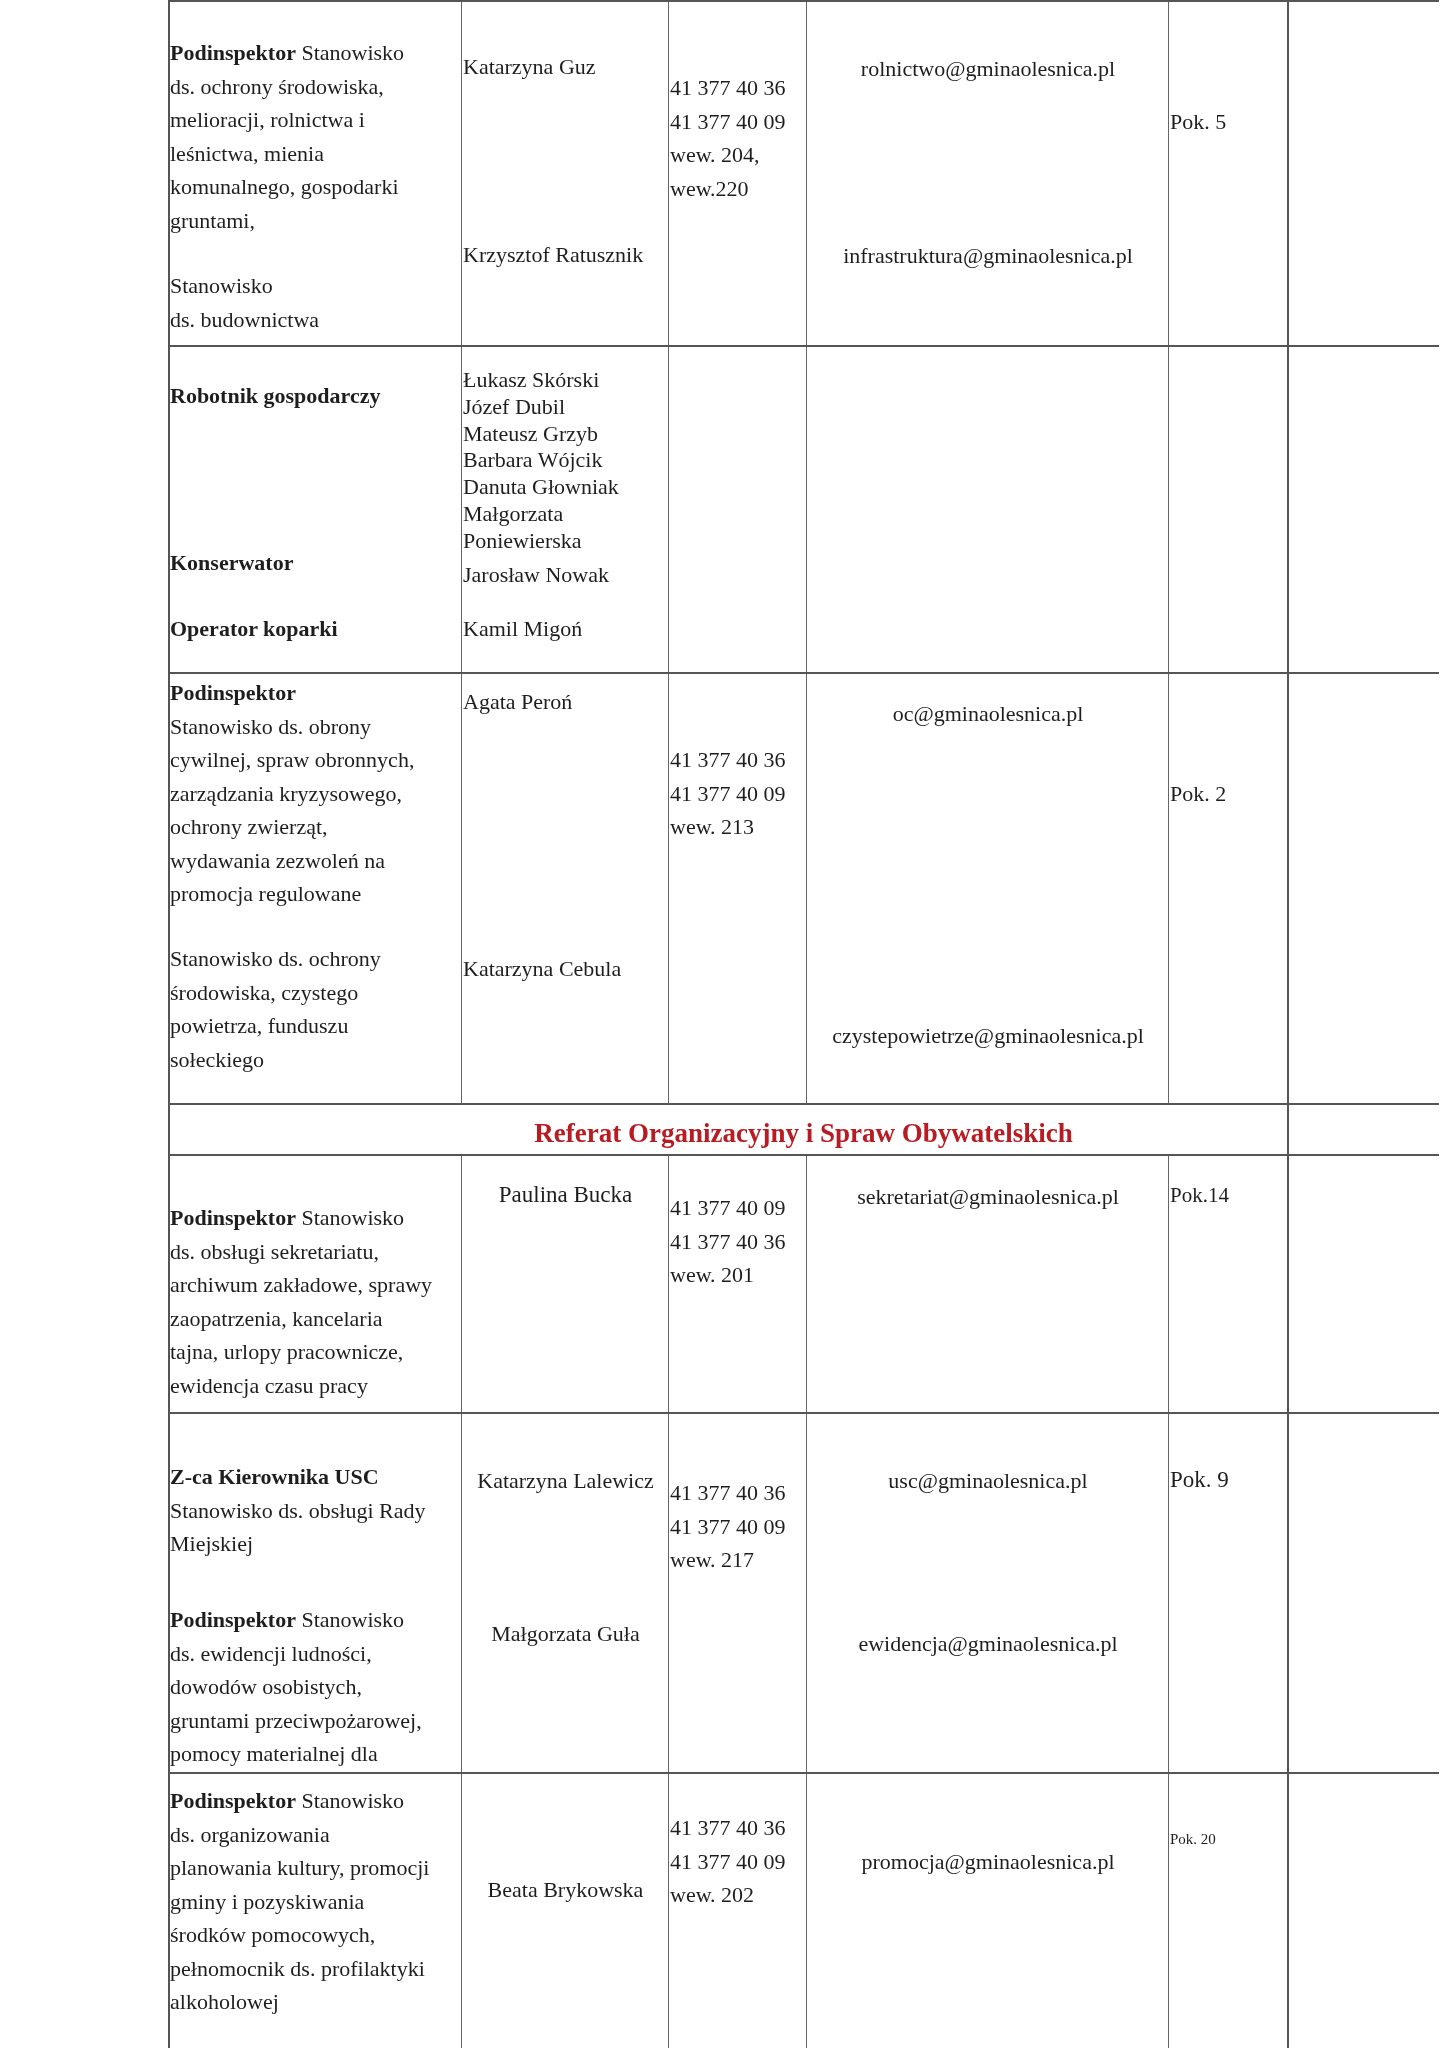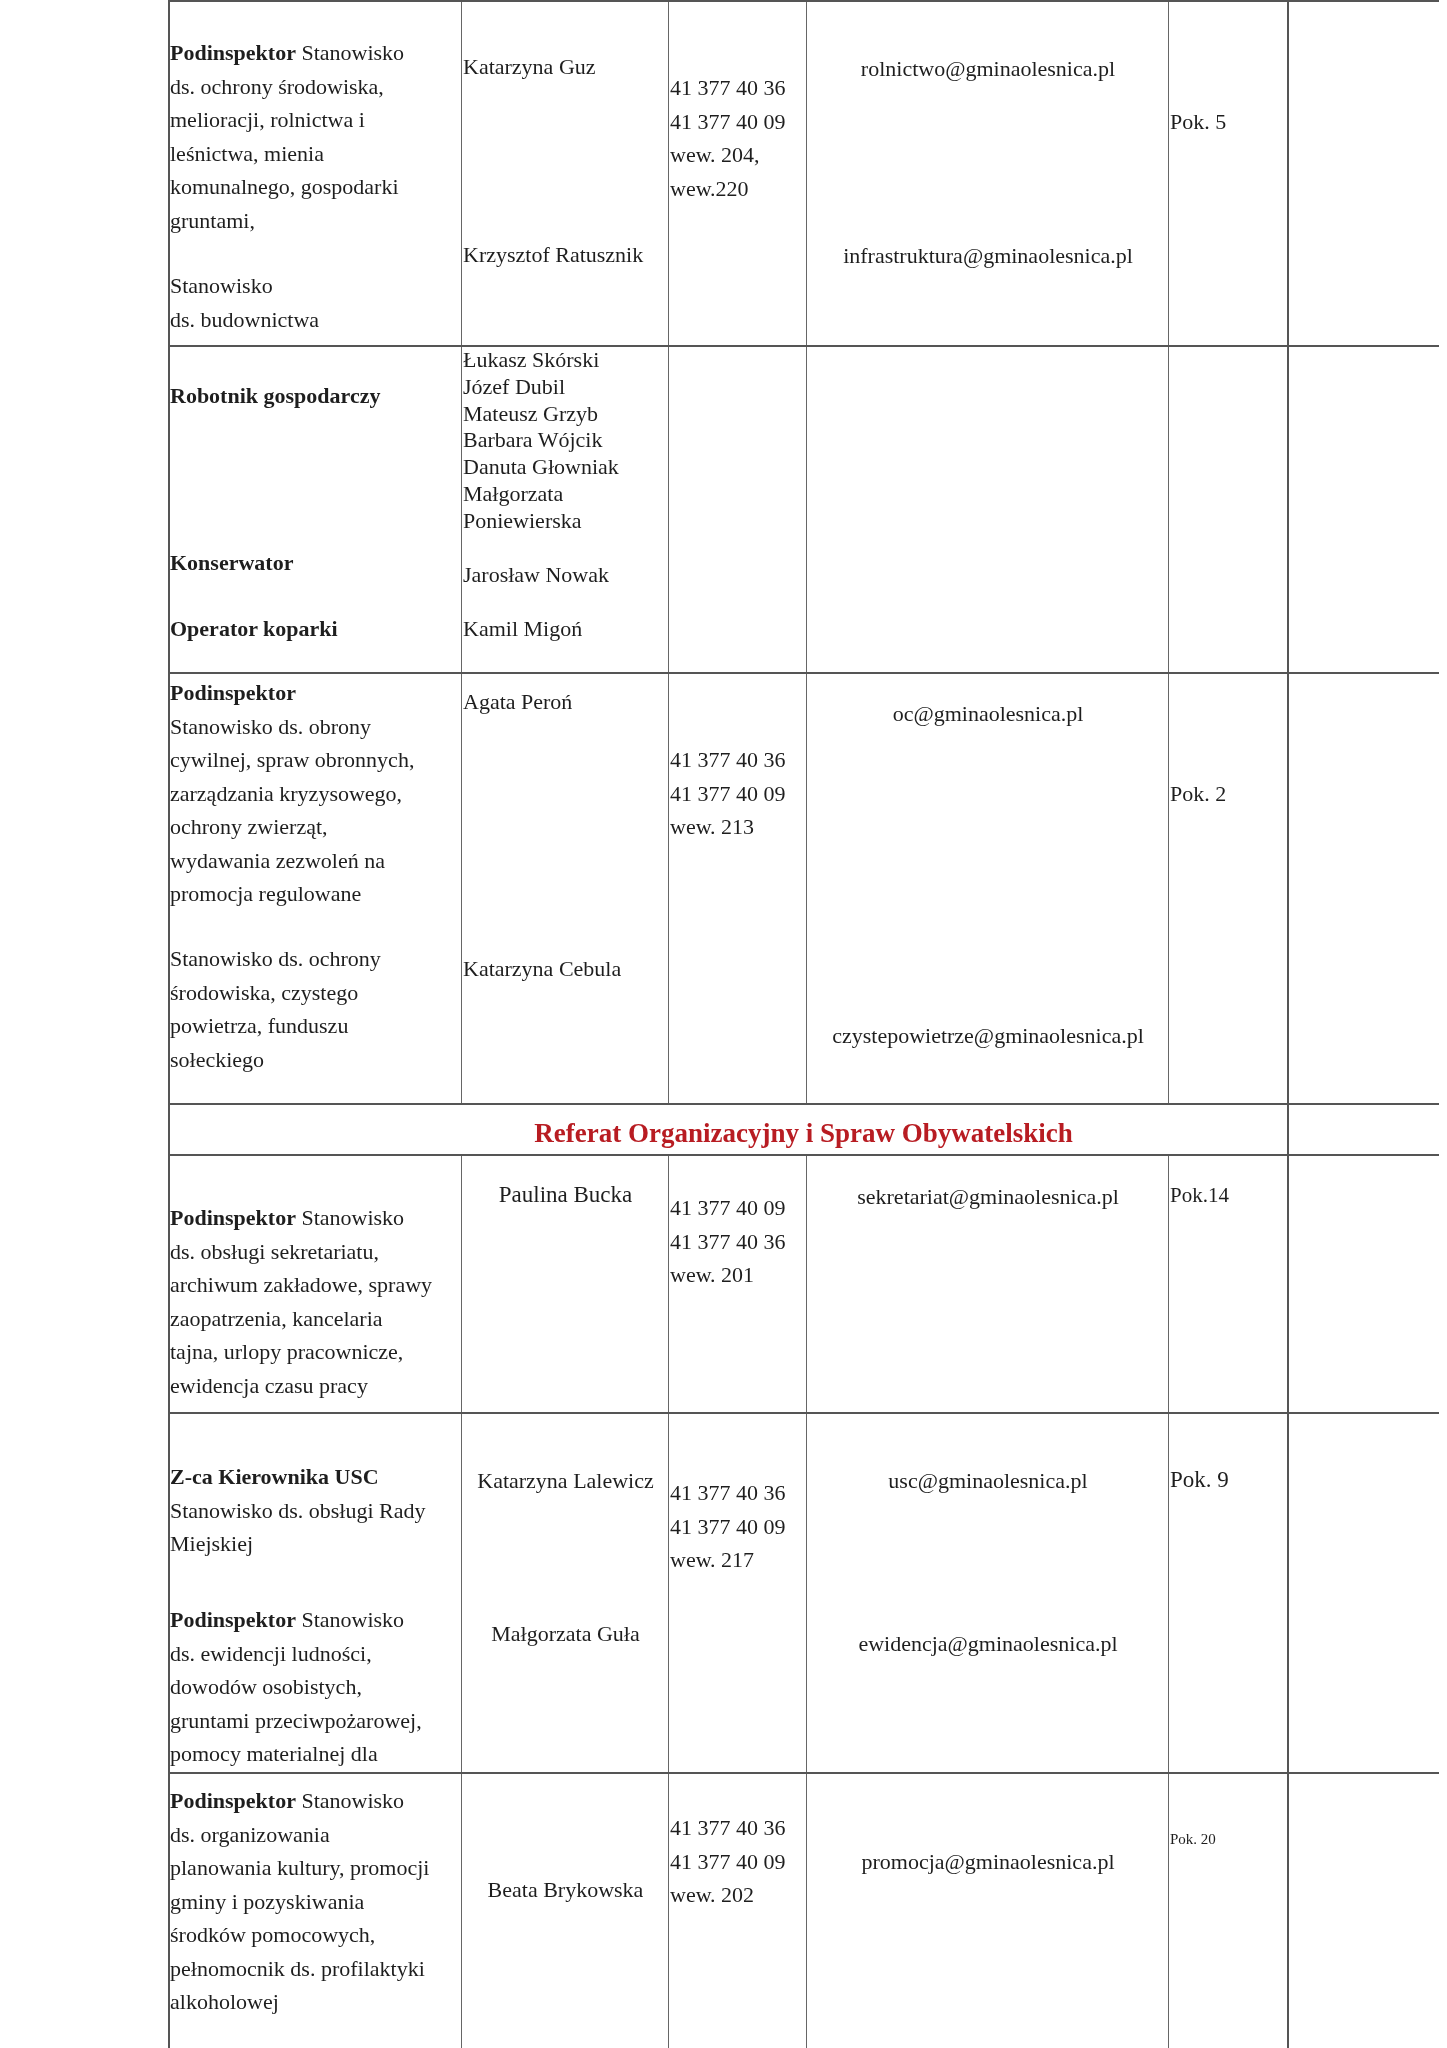--- a/index.html
+++ b/index.html
@@ -4,21 +4,21 @@
 <style>
   html, body { margin:0; padding:0; background:#ffffff; }
   body { width:1447px; height:2048px; position:relative; overflow:hidden;
          font-family:"Liberation Serif", "DejaVu Serif", serif; color:#1e1e1e; }
   .tbl { position:absolute; left:168px; top:0; width:1271px; height:2048px; }
   .vline { position:absolute; top:0; bottom:0; width:2px; background:#555; }
   .vline.thin { width:1px; background:#666; }
   .hline { position:absolute; left:0; right:0; height:2px; background:#555; }
   .cell { position:absolute; font-size:22px; line-height:33.5px; white-space:nowrap; }
   .b { font-weight:bold; }
-  .names { line-height:26.8px; }
+  .names { line-height:26.8px;margin-top:20px; }
   .center { text-align:center; }
   .section-title { position:absolute; left:0; right:0; text-align:center;
                    font-weight:bold; font-size:27px; color:#b81c22; }
   .line { display:block; }
 </style>
 </head>
 <body>
 
 <div class="tbl">
 

